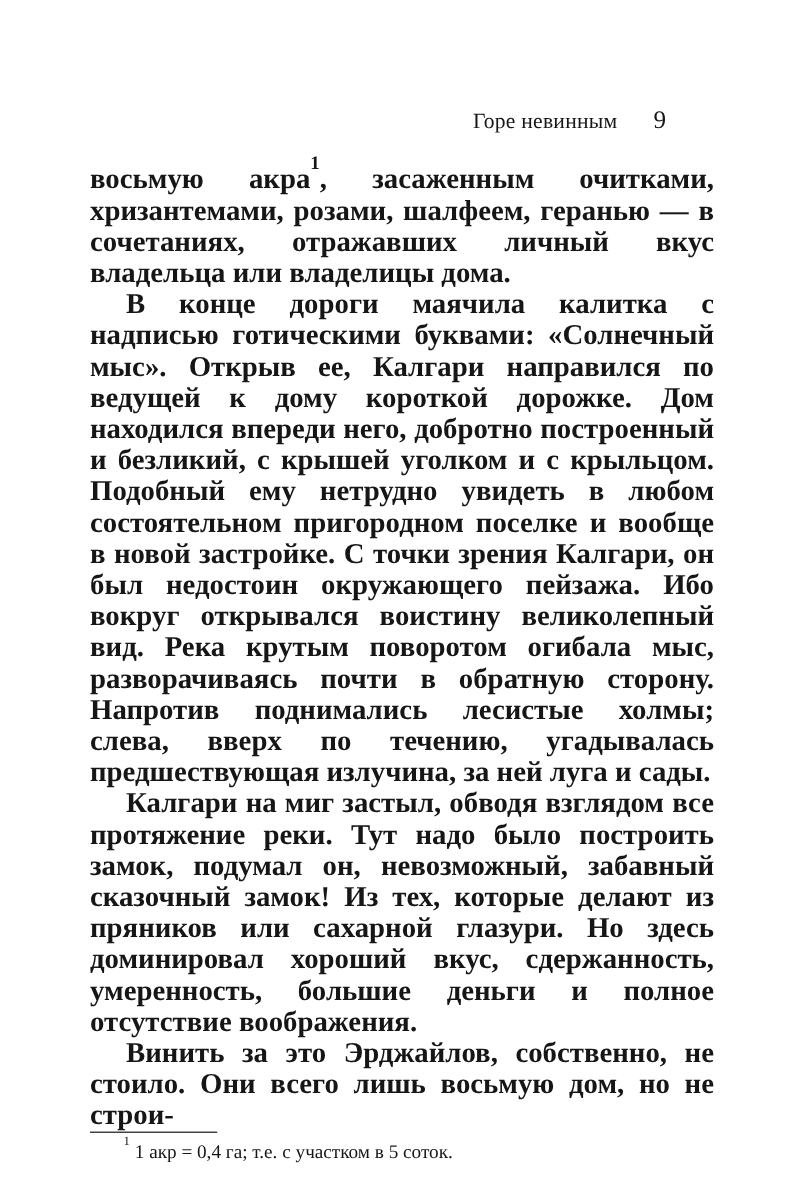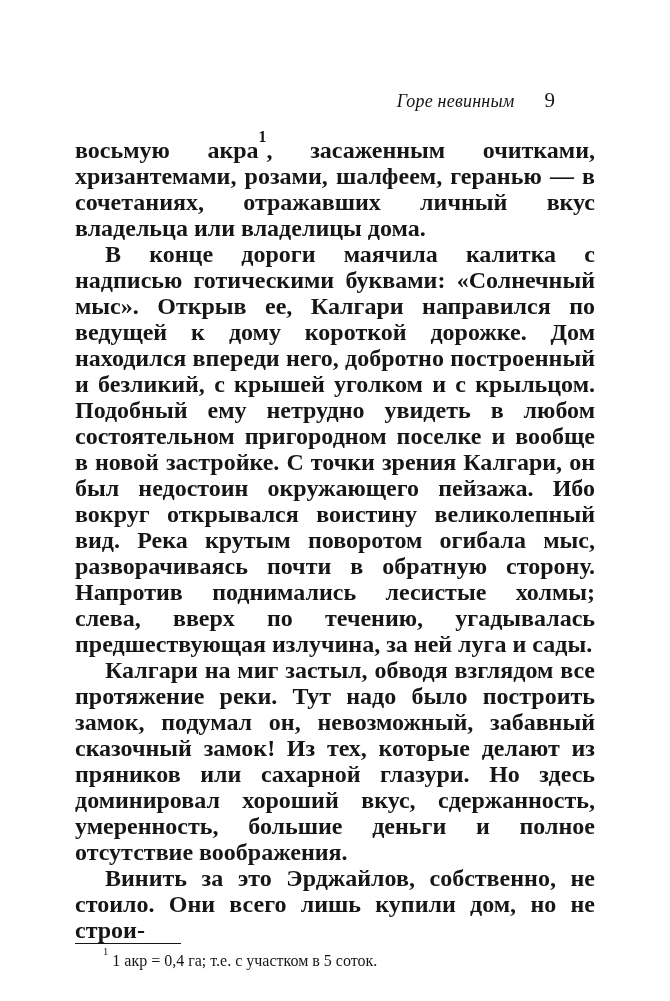--- a/index.html
+++ b/index.html
@@ -19,21 +19,20 @@
     overflow: hidden;
   }
   .running-header {
     display: flex;
     justify-content: flex-end;
     align-items: baseline;
     padding-right: 40px;
     margin-bottom: 24px;
   }
   .running-header .header-title {
-    font-style: italic;
     font-size: 18px;
     letter-spacing: 0.2px;
   }
   .running-header .page-number {
     font-size: 21px;
     margin-left: 30px;
   }
   .body-text {
     font-size: 24px;
     line-height: 26px;
@@ -76,21 +75,21 @@
     <span class="page-number">9</span>
   </div>
 
   <div class="body-text">
     <p class="no-indent"><span>восьмую акра</span><sup class="fn-ref">1</sup><span>, засаженным очитками, хризантемами, розами, шалфеем, геранью — в сочетаниях, отражавших личный вкус владельца или владелицы дома.</span></p>
 
     <p class="indent">В конце дороги маячила калитка с надписью готическими буквами: «Солнечный мыс». Открыв ее, Калгари направился по ведущей к дому короткой дорожке. Дом находился впереди него, добротно построенный и безликий, с крышей уголком и с крыльцом. Подобный ему нетрудно увидеть в любом состоятельном пригородном поселке и вообще в новой застройке. С точки зрения Калгари, он был недостоин окружающего пейзажа. Ибо вокруг открывался воистину великолепный вид. Река крутым поворотом огибала мыс, разворачиваясь почти в обратную сторону. Напротив поднимались лесистые холмы; слева, вверх по течению, угадывалась предшествующая излучина, за ней луга и сады.</p>
 
     <p class="indent">Калгари на миг застыл, обводя взглядом все протяжение реки. Тут надо было построить замок, подумал он, невозможный, забавный сказочный замок! Из тех, которые делают из пряников или сахарной глазури. Но здесь доминировал хороший вкус, сдержанность, умеренность, большие деньги и полное отсутствие воображения.</p>
 
-    <p class="indent">Винить за это Эрджайлов, собственно, не стоило. Они всего лишь купили дом, но не строи-</p>
+    <p class="indent">Винить за это Эрджайлов, собственно, не стоило. Они всего лишь восьмую дом, но не строи-</p>
   </div>
 
   <div class="footnote-area">
     <div class="footnote-rule"></div>
     <p class="footnote"><sup class="fn-ref">1</sup> <span>1 акр = 0,4 га; т.е. с участком в 5 соток.</span></p>
   </div>
 
 </div>
 
 </body></html>

